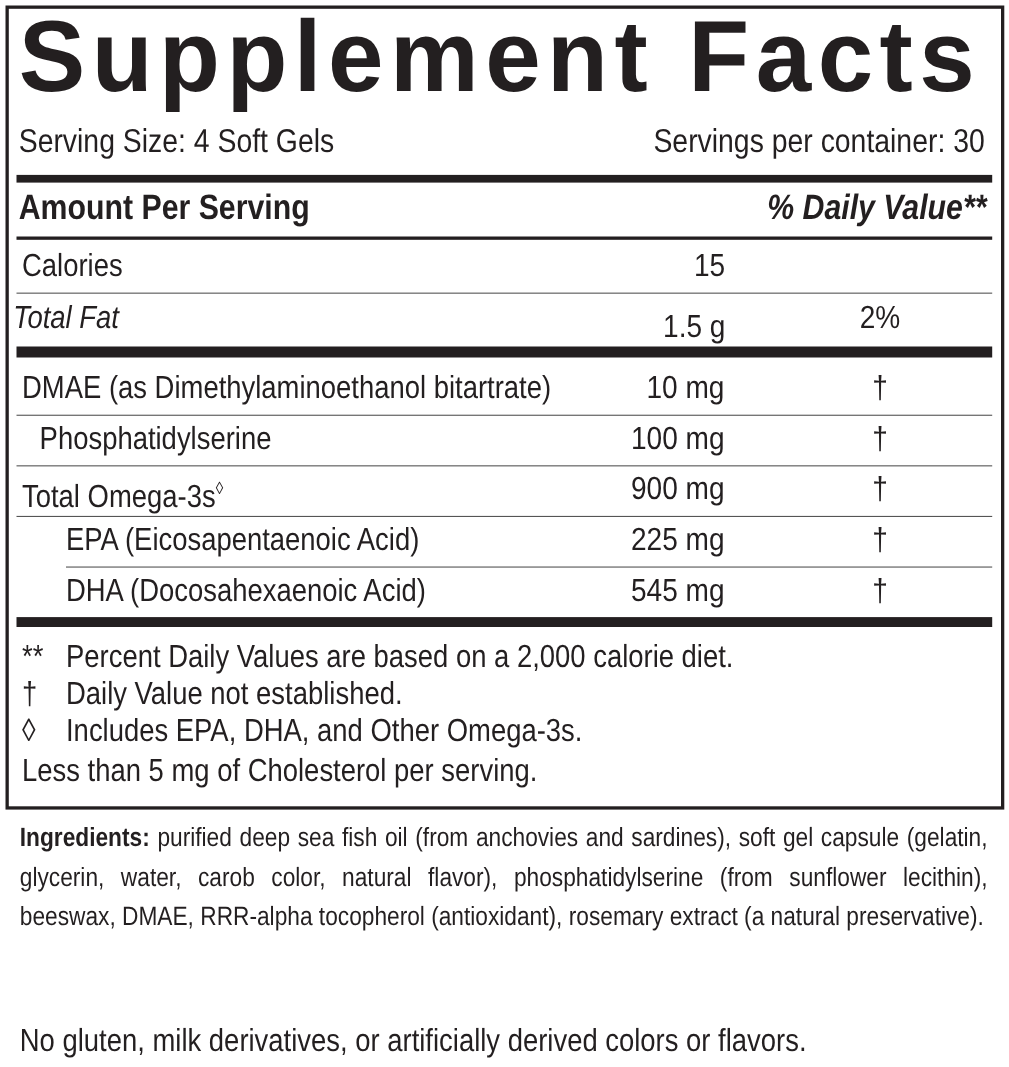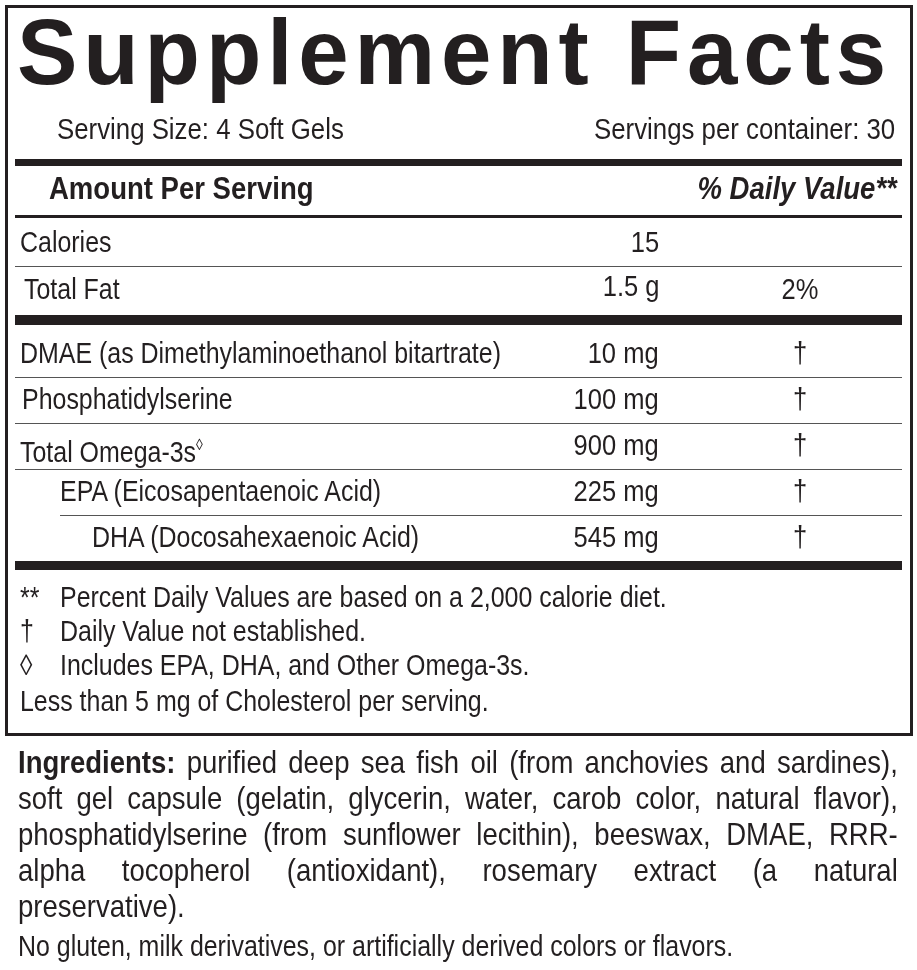--- a/index.html
+++ b/index.html
@@ -16,48 +16,48 @@
     .cond { display: inline-block; transform-origin: 0 0; }
 
     .title {
       left: 17px; top: 2px; font-size: 92px; font-weight: 700;
       letter-spacing: 6px; line-height: 100px;
     }
     .title .cond { transform: scaleX(0.985); }
 
     .serv { font-size: 30px; line-height: 36px; top: 111px; }
     .serv .cond { transform: scaleX(0.86); }
-    .serv.left { left: 17px; margin-left: 40px; }
+    .serv.left { left: 17px; }
     .serv.right { right: 22px; }
     .serv.right .cond { transform-origin: 100% 0; }
 
     .rule { position: absolute; left: 15px; right: 15px; background: #231f20; }
 
-    .hdr { font-size: 32px; font-weight: 700; line-height: 40px; top: 168px; margin-left: 32px; }
+    .hdr { font-size: 32px; font-weight: 700; line-height: 40px; top: 168px; }
     .hdr .cond { transform: scaleX(0.86); }
     .hdr.left { left: 17px; }
     .hdr.right { right: 20px; font-style: italic; }
     .hdr.right .cond { transform-origin: 100% 0; }
 
     .row-label { font-size: 29px; line-height: 36px; }
     .row-label .cond { transform: scaleX(0.86); }
     .row-amt { font-size: 29px; line-height: 36px; right: 258px; text-align: right; }
     .row-amt .cond { transform: scaleX(0.88); transform-origin: 100% 0; }
     .row-dv { font-size: 29px; line-height: 36px; width: 80px; left: 760px; text-align: center; }
     .row-dv .cond { transform: scaleX(0.88); transform-origin: 50% 0; }
 
     .sup { font-size: 16px; vertical-align: 12px; }
 
     .fn { font-size: 29px; line-height: 34px; }
     .fn .cond { transform: scaleX(0.86); }
     .fn-mark { left: 20px; }
     .fn-text { left: 60px; }
 
     .ingr {
-      position: absolute; left: 18px; width: 880px; font-size: 32px; line-height: 36px;
+      position: absolute; left: 18px; width: 880px; font-size: 24px; line-height: 36px;
       top: 744px; text-align: justify;
     }
     .ingr-inner {
       transform: scaleX(0.86); transform-origin: 0 0; width: 1023px;
       text-align: justify; text-align-last: left;
     }
     .ingr b { font-weight: 700; }
     .nogluten { left: 18px; top: 928px; font-size: 29px; line-height: 36px; text-align: center; }
     .nogluten .cond { transform: scaleX(0.86); }
   </style>
@@ -89,44 +89,44 @@
 <div class="rule" style="top:215px;height:3px;"></div>
 
 <div class="abs row-label" style="left:20px;top:224px;text-align:right;">
   <span class="cond">Calories</span>
 </div>
 <div class="abs row-amt" style="top:224px;">
   <span class="cond">15</span>
 </div>
 <div class="rule" style="top:266px;height:1px;background:#555;"></div>
 
-<div class="abs row-label" style="left:24px;top:271px;">
+<div class="abs row-label" style="left:12px;top:271px;font-style:italic;">
   <span class="cond">Total Fat</span>
 </div>
-<div class="abs row-amt" style="top:268px;text-decoration:underline;">
+<div class="abs row-amt" style="top:279px;text-decoration:underline;">
   <span class="cond">1.5 g</span>
 </div>
 <div class="abs row-dv" style="top:271px;">
   <span class="cond">2%</span>
 </div>
 
 <div class="rule" style="top:315px;height:10px;"></div>
 
 <div class="abs row-label" style="left:20px;top:335px;">
   <span class="cond">DMAE (as Dimethylaminoethanol bitartrate)</span>
 </div>
 <div class="abs row-amt" style="top:335px;">
   <span class="cond">10 mg</span>
 </div>
 <div class="abs row-dv" style="top:335px;">
   <span class="cond">†</span>
 </div>
 <div class="rule" style="top:377px;height:1px;background:#555;"></div>
 
-<div class="abs row-label" style="left:22px;top:381px;text-decoration:underline;">
+<div class="abs row-label" style="left:36px;top:381px;text-decoration:underline;">
   <span class="cond">Phosphatidylserine</span>
 </div>
 <div class="abs row-amt" style="top:381px;">
   <span class="cond">100 mg</span>
 </div>
 <div class="abs row-dv" style="top:381px;">
   <span class="cond">†</span>
 </div>
 <div class="rule" style="top:423px;height:1px;background:#555;"></div>
 
@@ -145,21 +145,21 @@
   <span class="cond">EPA (Eicosapentaenoic Acid)</span>
 </div>
 <div class="abs row-amt" style="top:473px;">
   <span class="cond">225 mg</span>
 </div>
 <div class="abs row-dv" style="top:473px;">
   <span class="cond">†</span>
 </div>
 <div class="rule" style="top:515px;left:60px;height:1px;background:#555;"></div>
 
-<div class="abs row-label" style="left:60px;top:519px;margin-left:32px;">
+<div class="abs row-label" style="left:60px;top:519px;">
   <span class="cond">DHA (Docosahexaenoic Acid)</span>
 </div>
 <div class="abs row-amt" style="top:519px;">
   <span class="cond">545 mg</span>
 </div>
 <div class="abs row-dv" style="top:519px;">
   <span class="cond">†</span>
 </div>
 
 <div class="rule" style="top:561px;height:9px;"></div>

